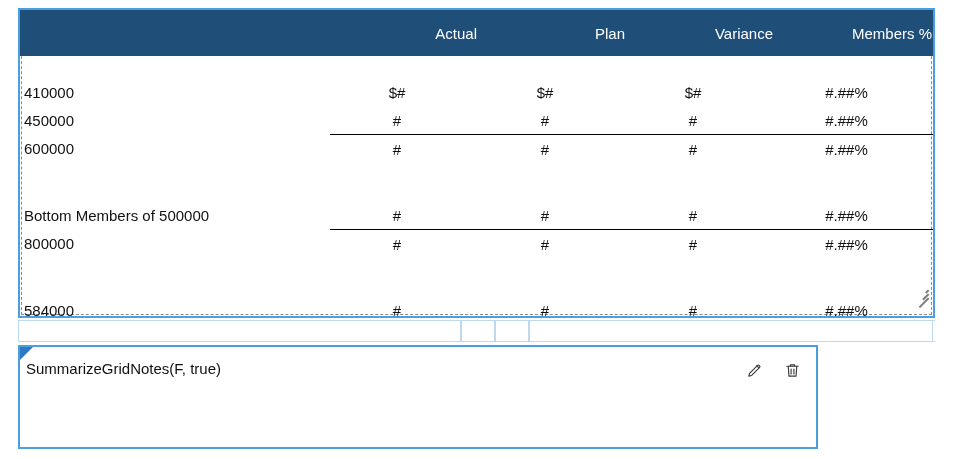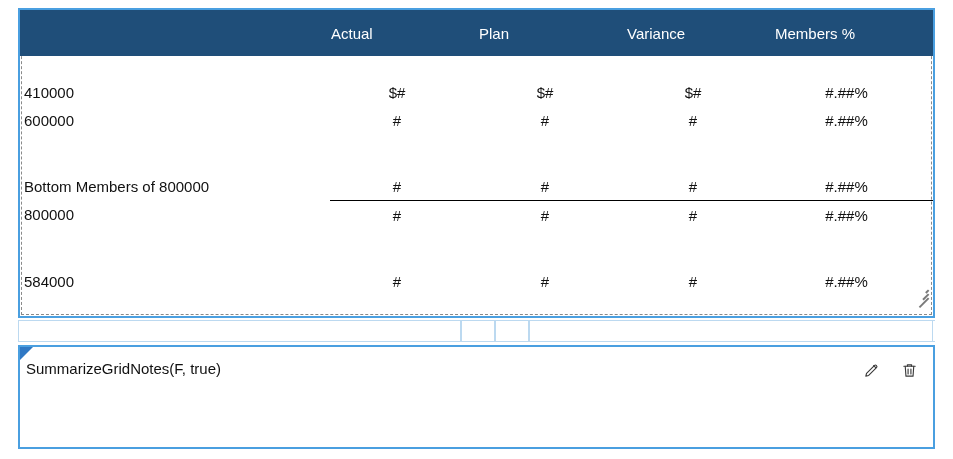--- a/index.html
+++ b/index.html
@@ -52,21 +52,21 @@
   table.grid col.c-label { width: 310px; }
   table.grid col.c-num   { width: 148px; }
   table.grid col.c-pct   { width: 159px; }
 
   thead th {
     background: #1f4e79;
     color: #ffffff;
     font-weight: normal;
     font-size: 15px;
     height: 44px;
-    text-align: left;
+    text-align: right;
     vertical-align: middle;
   }
   thead th.label-head { text-align: left; }
 
   tbody td {
     height: 28px;
     padding: 0 14px 0 0;
     text-align: center;
     vertical-align: middle;
     white-space: nowrap;
@@ -124,21 +124,21 @@
     border-left: 1px solid #bcd9f0;
     border-right: 1px solid #bcd9f0;
     box-sizing: border-box;
   }
 
   
   .notes-box {
     position: absolute;
     left: 18px;
     top: 345px;
-    width: 917px;
+    width: 800px;
     height: 104px;
     border: 2px solid #4a9fe0;
     box-sizing: border-box;
     background: #ffffff;
   }
   .notes-corner {
     position: absolute;
     left: 0;
     top: 0;
     width: 0;
@@ -209,39 +209,46 @@
         </tr>
 
         <tr>
           <td class="label">410000</td>
           <td>$#</td>
           <td>$#</td>
           <td>$#</td>
           <td>#.##%</td>
         </tr>
 
+        <tr class="rule-below">
+          <td class="label">450000</td>
+          <td class="num-rule">#</td>
+          <td class="num-rule">#</td>
+          <td class="num-rule">#</td>
+          <td class="pct-rule">#.##%</td>
+        </tr>
 
         <tr>
           <td class="label">600000</td>
           <td>#</td>
           <td>#</td>
           <td>#</td>
           <td>#.##%</td>
         </tr>
 
         <tr class="spacer-lg">
           <td class="label"></td>
           <td></td>
           <td></td>
           <td></td>
           <td></td>
         </tr>
 
         <tr class="rule-below">
-          <td class="label">Bottom Members of 800000</td>
+          <td class="label">Bottom Members of 500000</td>
           <td class="num-rule">#</td>
           <td class="num-rule">#</td>
           <td class="num-rule">#</td>
           <td class="pct-rule">#.##%</td>
         </tr>
 
         <tr>
           <td class="label">800000</td>
           <td>#</td>
           <td>#</td>

